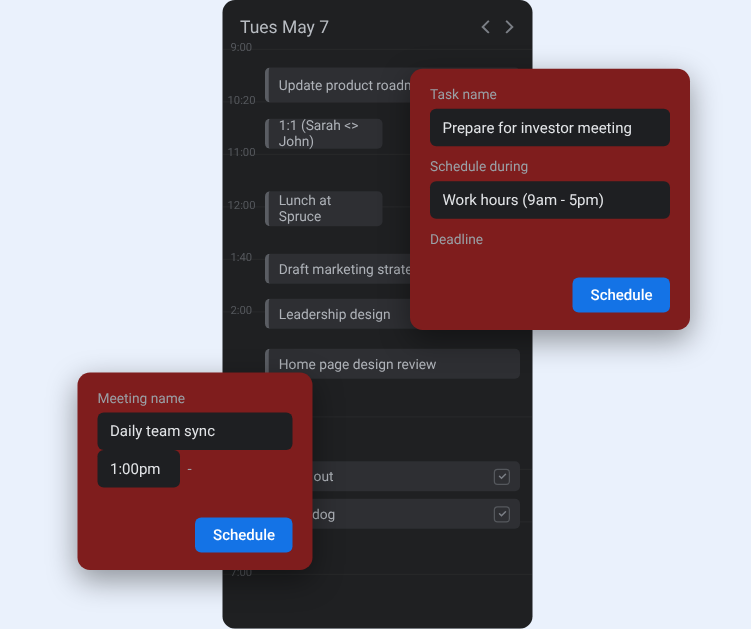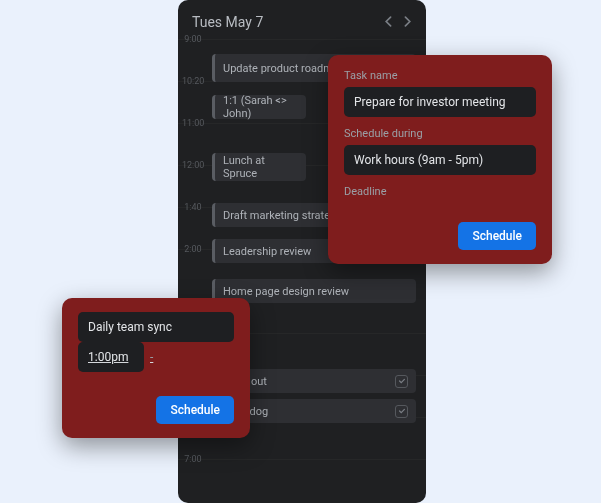--- a/index.html
+++ b/index.html
@@ -110,21 +110,20 @@
     padding: 8px 10px;
     font-size: 12px;
     color: #e3e5e8;
     width: 100%;
     font-family: inherit;
   }
   .time-row {
     display: flex;
     align-items: center;
     gap: 6px;
-    text-decoration: underline;
   }
   .time-row .field-input { width: 66px; text-align: left; }
   .dash { color: #9aa0a6; font-size: 12px; }
   .btn-row {
     display: flex;
     justify-content: flex-end;
     margin-top: 24px;
   }
   .btn-primary {
     background: #1473e6;
@@ -194,21 +193,21 @@
       <div class="event half" style="top: 56px; height: 24px;">
         <span>1:1 (Sarah &lt;&gt; John)</span>
       </div>
       <div class="event half" style="top: 114px; height: 28px;">
         <span>Lunch at Spruce</span>
       </div>
       <div class="event" style="top: 164px; height: 24px;">
         <span>Draft marketing strategy</span>
       </div>
       <div class="event" style="top: 200px; height: 24px;">
-        <span>Leadership review</span>
+        <span>Leadership design</span>
       </div>
       <div class="event" style="top: 240px; height: 24px;">
         <span>Home page design review</span>
       </div>
       <div class="event" style="top: 330px; height: 24px;">
         <span>Work out</span>
         <span class="check-icon">
           <svg viewBox="0 0 10 10">
             <path d="M2 5 L4 7 L8 3" stroke="#7a7e85" stroke-width="1.5" fill="none" stroke-linecap="round"></path>
           </svg>
@@ -230,20 +229,21 @@
   <input class="field-input" value="Prepare for investor meeting" style="">
   <div class="field-label">Schedule during</div>
   <input class="field-input" value="Work hours (9am - 5pm)" style="">
   <div class="field-label">Deadline</div>
   <div class="btn-row">
     <button class="btn-primary">Schedule</button>
   </div>
 </div>
 
 <div class="popup popup-meeting">
+  <div class="field-label">Meeting name</div>
   <input class="field-input" value="Daily team sync" style="">
   <div class="time-row">
     <input class="field-input" value="1:00pm" style="">
     <span class="dash">-</span>
   </div>
   <div class="btn-row">
     <button class="btn-primary">Schedule</button>
   </div>
 </div>
 

